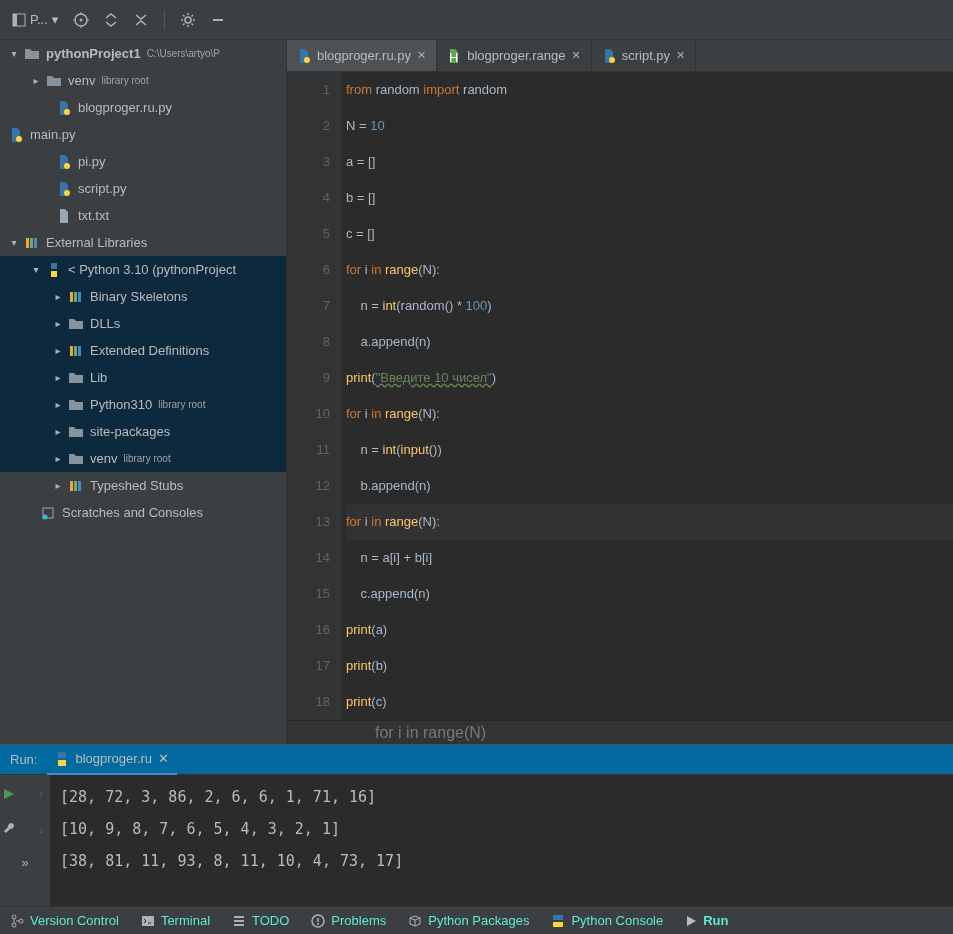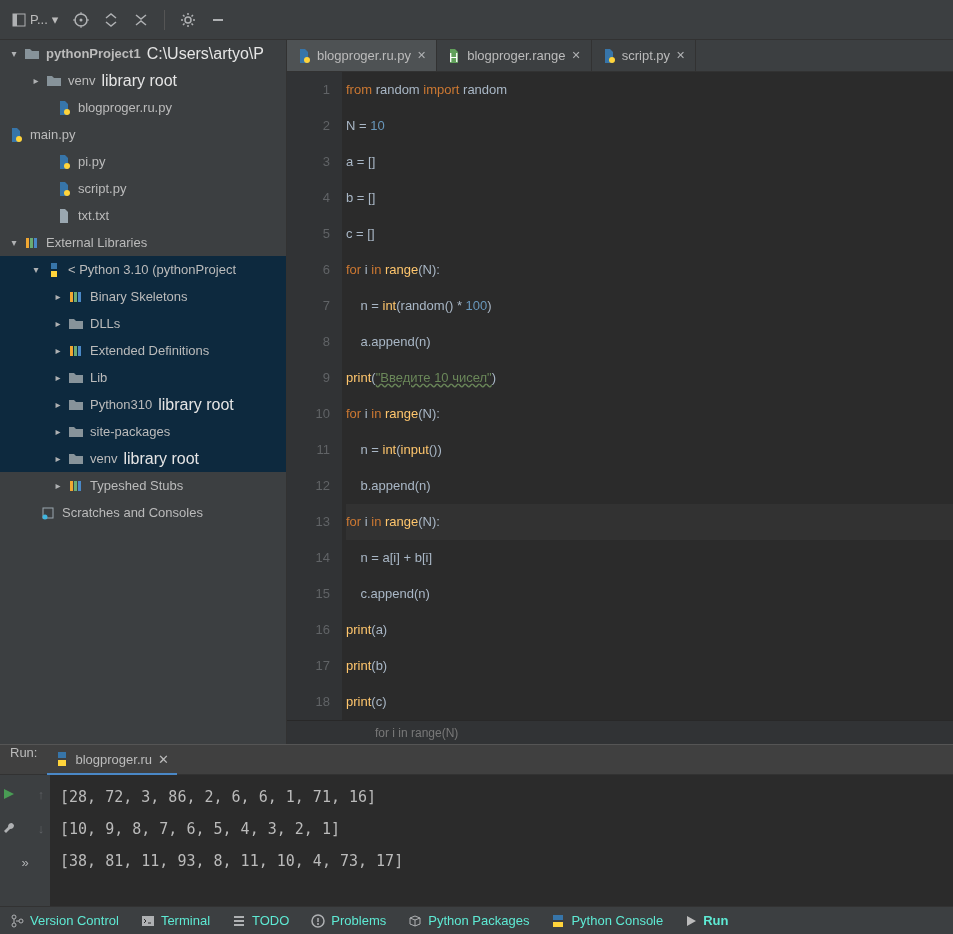--- a/index.html
+++ b/index.html
@@ -9,38 +9,38 @@
 .toolbar .tb-drop{display:flex;align-items:center;gap:4px;padding:0 6px;cursor:pointer;color:#bbbbbb}
 .toolbar .sep{width:1px;height:20px;background:#555;margin:0 6px}
 .main{flex:1;display:flex;overflow:hidden}
 .sidebar{width:287px;background:#3c3f41;border-right:1px solid #323232;overflow-y:auto}
 .tree-row{display:flex;align-items:center;height:27px;padding-left:8px;cursor:pointer;white-space:nowrap;overflow:hidden}
 .tree-row.hl{background:#0d293e}
 .chev{width:12px;display:inline-flex;justify-content:center;color:#afb1b3;font-size:10px;margin-right:4px}
 .chev.empty{visibility:hidden}
 .tree-icon{width:16px;height:16px;display:inline-flex;align-items:center;justify-content:center;margin-right:6px}
 .tree-label{color:#bbbbbb}
-.tree-hint{color:#e5e5e5;margin-left:6px;font-size:16px}
+.tree-hint{color:#a3a3a3;margin-left:6px;font-size:10px}
 .editor-area{flex:1;display:flex;flex-direction:column;background:#2b2b2b}
 .tabs{display:flex;height:32px;background:#3c3f41;border-bottom:1px solid #323232}
 .tab{display:flex;align-items:center;gap:6px;padding:0 10px;border-right:1px solid #323232;cursor:pointer;color:#bbbbbb}
 .tab.active{background:#4e5254}
 .tab .close{color:#afb1b3;font-size:11px}
 .editor{flex:1;display:flex;overflow:auto;position:relative;font-family:Consolas,monospace;font-size:15px;line-height:36px}
 .gutter{background:#313335;color:#606366;text-align:right;padding:0 12px 0 18px;user-select:none;min-width:55px}
 .code{flex:1;padding-left:4px;white-space:pre;color:#a9b7c6;position:relative}
 .code .line{height:36px;display:flex;align-items:center}
 .code .line.cursor{background:#323232}
 .kw{color:#cc7832}
 .num{color:#6897bb}
 .fn{color:#ffc66d}
 .str{color:#6a8759;text-decoration:underline wavy #6a8759}
-.breadcrumb{height:24px;background:#313335;color:#787878;font-size:12px;padding-left:88px;display:flex;align-items:center;border-top:1px solid #282828}
+.breadcrumb{height:24px;background:#313335;color:#787878;font-size:16px;padding-left:88px;display:flex;align-items:center;border-top:1px solid #282828}
 .run-panel{height:162px;background:#2b2b2b;border-top:1px solid #555;display:flex;flex-direction:column}
-.run-header{height:30px;display:flex;align-items:flex-start;background:#404040;border-bottom:1px solid #323232}
+.run-header{height:30px;display:flex;align-items:center;background:#0369a1;border-bottom:1px solid #323232}
 .run-header .rlabel{padding:0 10px;color:#bbbbbb}
 .run-header .rtab{display:flex;align-items:center;gap:6px;padding:0 8px;border-bottom:2px solid #4a88c7;height:30px}
 .run-body{flex:1;display:flex}
 .run-gutter{width:50px;background:#3c3f41;display:flex;flex-direction:column;align-items:center;padding-top:8px;gap:12px}
 .run-gutter .rg-btn{color:#afb1b3;cursor:pointer;width:22px;height:22px;display:flex;align-items:center;justify-content:center}
 .run-out{flex:1;padding:6px 10px;font-family:Consolas,monospace;font-size:15px;color:#bbbbbb;line-height:32px;white-space:pre}
 .bottom-bar{height:28px;background:#3c3f41;border-top:1px solid #323232;display:flex;align-items:center;gap:22px;padding:0 10px;color:#5eead4;font-size:13px}
 .bottom-bar .bb-item{display:flex;align-items:center;gap:6px;cursor:pointer}
 .bottom-bar .bb-item.active{font-weight:600}
 svg{display:block}

